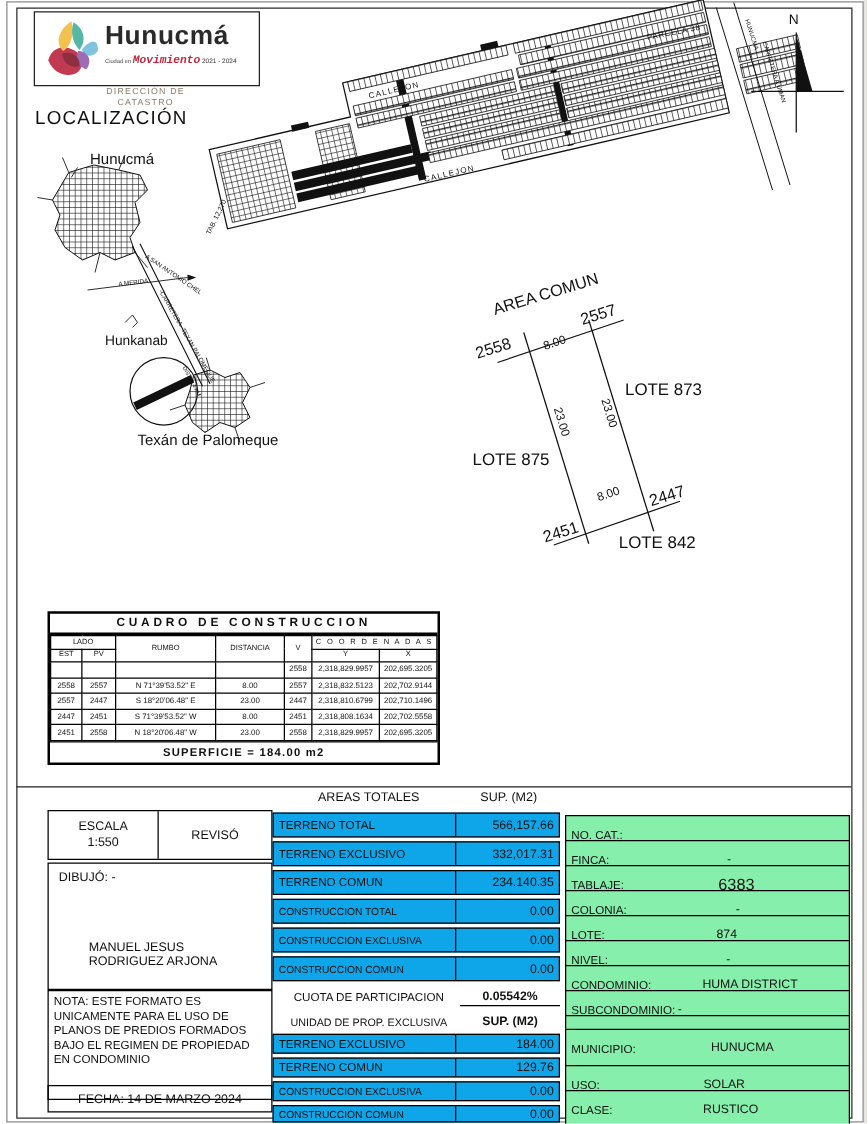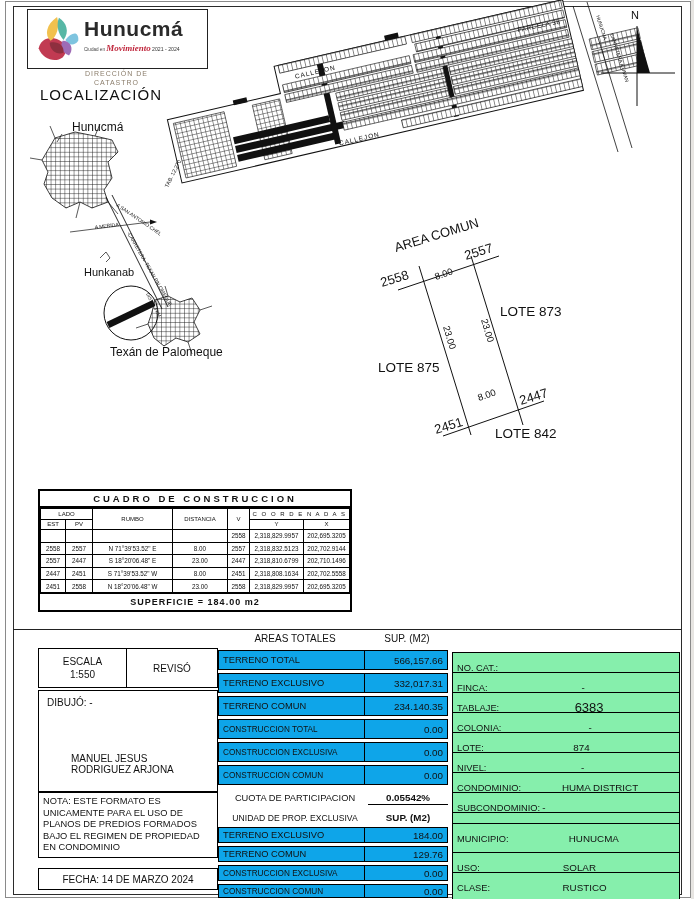--- a/index.html
+++ b/index.html
@@ -9,24 +9,24 @@
   .outer-border{position:absolute;left:5px;top:1px;width:684px;height:895px;border:1px solid #8a8a8a;}
   .frame{position:absolute;left:13px;top:6px;width:667px;height:887px;border:1.6px solid #2b2b2b;}
   .rightshade{position:absolute;right:0;top:0;width:3px;height:899px;background:#e7e5e2;}
 
   
   .logo-box{position:absolute;left:27px;top:9px;width:179px;height:58px;border:1.6px solid #222;background:#fff;display:flex;align-items:center;}
   .logo-flame{position:absolute;left:7px;top:4px;}
   .logo-text{position:absolute;left:56px;top:6px;width:120px;}
   .logo-title{font-size:21px;font-weight:bold;color:#2a2a2a;letter-spacing:.5px;line-height:26px;}
   .logo-sub{font-size:4.6px;color:#444;white-space:nowrap;margin-top:1px;}
-  .logo-sub .script{font-family:Liberation Serif, serif;font-style:italic;font-weight:bold;font-size:9px;color:#c0273d;}
+  .logo-sub .script{font-family:Liberation Mono, monospace;font-style:italic;font-weight:bold;font-size:9px;color:#c0273d;}
   .logo-sub .yrs{font-size:5.2px;color:#333;}
   .direccion{position:absolute;left:27px;top:70px;width:179px;text-align:center;font-size:7px;color:#8b7d6b;letter-spacing:1px;line-height:8.5px;}
-  .localizacion{position:absolute;left:40px;top:86px;font-size:15px;letter-spacing:1px;color:#101010;}
+  .localizacion{position:absolute;left:28px;top:86px;font-size:15px;letter-spacing:1px;color:#101010;}
 
   
   .cuadro{position:absolute;left:38px;top:489px;width:314px;height:123px;border:2.4px solid #000;background:#fff;box-sizing:border-box;}
   .cuadro-title{height:15px;line-height:15px;text-align:center;font-weight:bold;font-size:9.5px;letter-spacing:3px;border-bottom:2px solid #000;}
   table.ctable{border-collapse:collapse;width:100%;table-layout:fixed;}
   table.ctable td{border:1px solid #000;font-size:6.3px;text-align:center;padding:0;height:11.6px;white-space:nowrap;overflow:hidden;}
   table.ctable tr.hrow td{height:9.5px;font-size:6px;}
   table.ctable td.coordh{letter-spacing:1.5px;}
   .superficie{height:15px;line-height:16px;text-align:center;font-weight:bold;font-size:9px;letter-spacing:1px;border-top:1.6px solid #000;}
 
@@ -49,21 +49,21 @@
   .inforow .ival{flex:1;text-align:center;font-size:9.8px;white-space:nowrap;}
   .inforow .ival.big{font-size:13px;}
   .inforow .ival.left{text-align:left;padding-left:2px;}
 
   .escala-box{position:absolute;left:38px;top:648px;width:180px;height:40px;border:1.2px solid #000;display:flex;box-sizing:border-box;}
   .escala-cell{width:87px;border-right:1.2px solid #000;display:flex;flex-direction:column;align-items:center;justify-content:center;font-size:10px;line-height:13px;}
   .reviso-cell{flex:1;display:flex;align-items:center;justify-content:center;font-size:10px;}
   .dibujo-box{position:absolute;left:38px;top:690px;width:180px;height:102px;border:1.2px solid #000;box-sizing:border-box;}
   .dibujo-label{position:absolute;left:8px;top:6px;font-size:10px;}
   .autor{position:absolute;left:32px;top:62px;font-size:10px;line-height:11px;}
-  .nota-box{position:absolute;left:38px;top:792px;width:180px;height:66px;border:1.2px solid #000;box-sizing:border-box;padding:3px 4px;font-size:9.3px;line-height:11.6px;}
+  .nota-box{position:absolute;left:38px;top:792px;width:180px;height:88px;border:1.2px solid #000;box-sizing:border-box;padding:3px 4px;font-size:9.3px;line-height:11.6px;}
   .fecha-box{position:absolute;left:38px;top:868px;width:180px;height:22px;border:1.2px solid #000;box-sizing:border-box;display:flex;align-items:center;justify-content:center;font-size:10px;}
 
   svg text{fill:#111;}
 </style>
 </head>
 <body>
 
 <div class="page">
   <div class="rightshade"></div>
   <div class="outer-border"></div>

